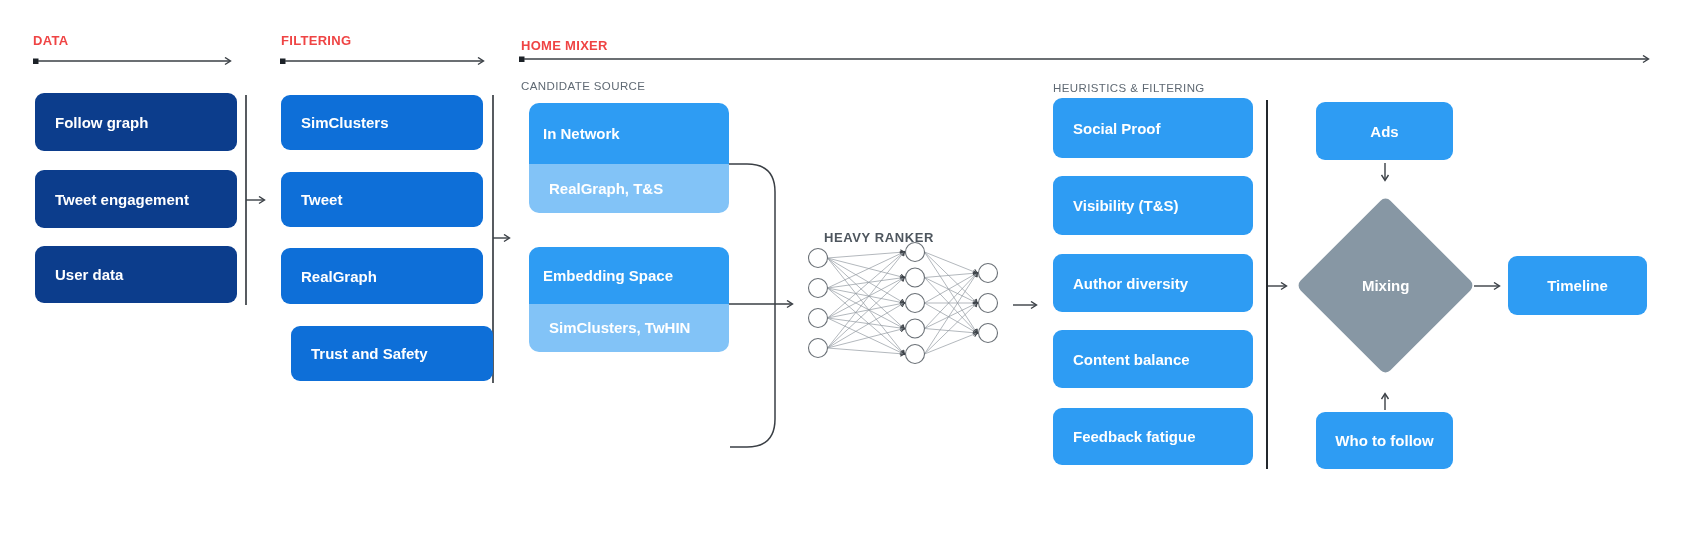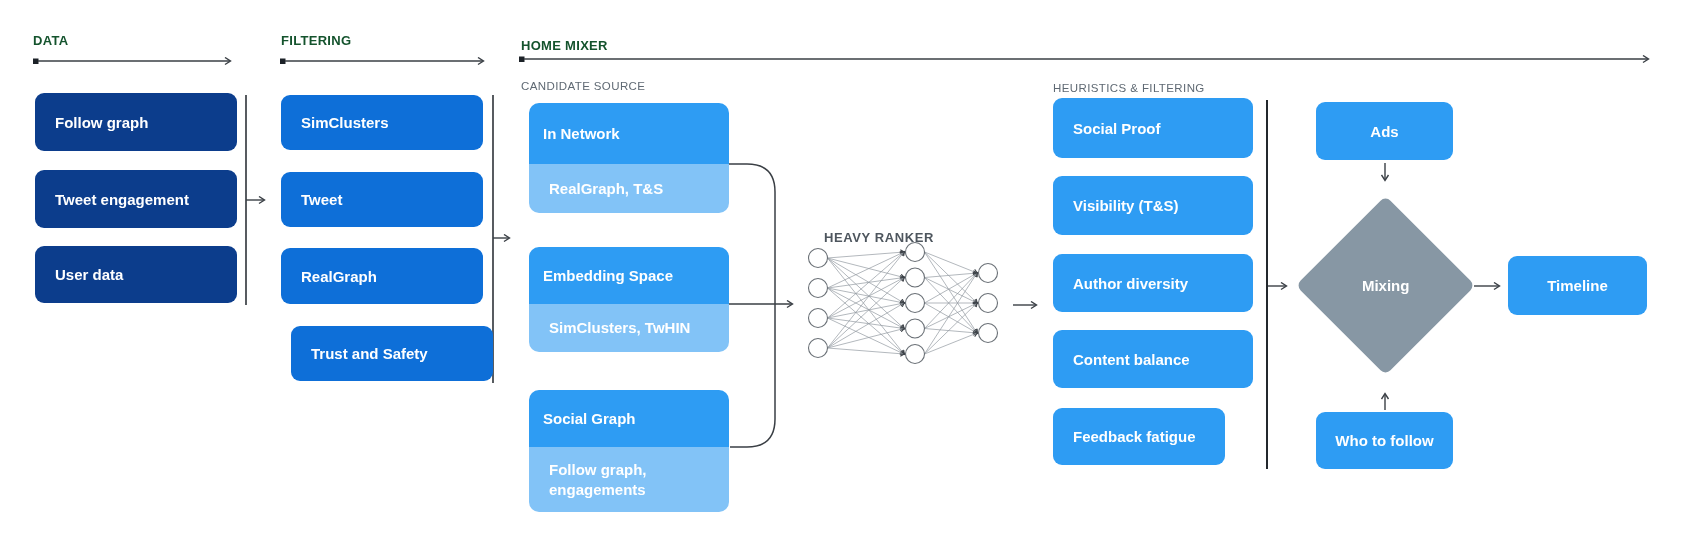--- a/index.html
+++ b/index.html
@@ -1,19 +1,19 @@
 <!DOCTYPE html>
 <html><head>
 <meta charset="utf-8">
 <style>
   html,body{margin:0;padding:0;background:#ffffff;font-family:"Liberation Sans",sans-serif;}
   .canvas{position:relative;width:1705px;height:539px;background:#ffffff;overflow:hidden;}
   svg.wires{position:absolute;left:0;top:0;width:1705px;height:539px;}
 
-  .hdr{position:absolute;font-size:13px;font-weight:bold;color:#14532d;letter-spacing:.3px;white-space:nowrap;}
+  .hdr{position:absolute;font-size:13px;font-weight:bold;color:#ef4444;letter-spacing:.3px;white-space:nowrap;}
   .sublbl{position:absolute;font-size:11.5px;color:#5f6973;letter-spacing:.4px;white-space:nowrap;}
   .nnlbl{position:absolute;font-size:13px;color:#4e565e;letter-spacing:.6px;font-weight:bold;width:160px;text-align:left;}
 
   .box{position:absolute;border-radius:9px;color:#ffffff;font-size:15px;font-weight:bold;
        display:flex;align-items:center;padding:0 0 0 20px;box-sizing:border-box;white-space:nowrap;}
   .navy{background:#0c3d8c;}
   .blue{background:#0e6fd8;text-align:right;}
   .bright{background:#2e9cf3;}
   .center{justify-content:center;padding:13px;}
 
@@ -135,30 +135,26 @@
   <div class="box blue" style="left:291px;top:326px;width:202px;height:55px">Trust and Safety</div>
 
   <div class="cbox" style="left:529px;top:103px;width:200px">
     <div class="top" style="height:61px">In Network</div>
     <div class="bot" style="height:49px">RealGraph, T&amp;S</div>
   </div>
   <div class="cbox" style="left:529px;top:247px;width:200px">
     <div class="top" style="height:57px">Embedding Space</div>
     <div class="bot" style="height:48px">SimClusters, TwHIN</div>
   </div>
-  <div class="cbox" style="left:529px;top:390px;width:200px">
-    <div class="top" style="height:57px">Social Graph</div>
-    <div class="bot" style="height:65px;white-space:normal;width:200px;padding-right:35px">Follow graph, engagements</div>
-  </div>
 
   <div class="box bright" style="left:1053px;top:98px;width:200px;height:60px">Social Proof</div>
   <div class="box bright" style="left:1053px;top:176px;width:200px;height:59px">Visibility (T&amp;S)</div>
   <div class="box bright" style="left:1053px;top:254px;width:200px;height:58px">Author diversity</div>
   <div class="box bright" style="left:1053px;top:330px;width:200px;height:58px">Content balance</div>
-  <div class="box bright" style="left:1053px;top:408px;width:172px;height:57px">Feedback fatigue</div>
+  <div class="box bright" style="left:1053px;top:408px;width:200px;height:57px">Feedback fatigue</div>
 
   <div class="box bright center" style="left:1316px;top:102px;width:137px;height:58px">Ads</div>
   <div class="diamond">
     <span>Mixing</span>
   </div>
   <div class="box bright center" style="left:1316px;top:412px;width:137px;height:57px">Who to follow</div>
   <div class="box bright center" style="left:1508px;top:256px;width:139px;height:59px">Timeline</div>
 
 </div>
 

